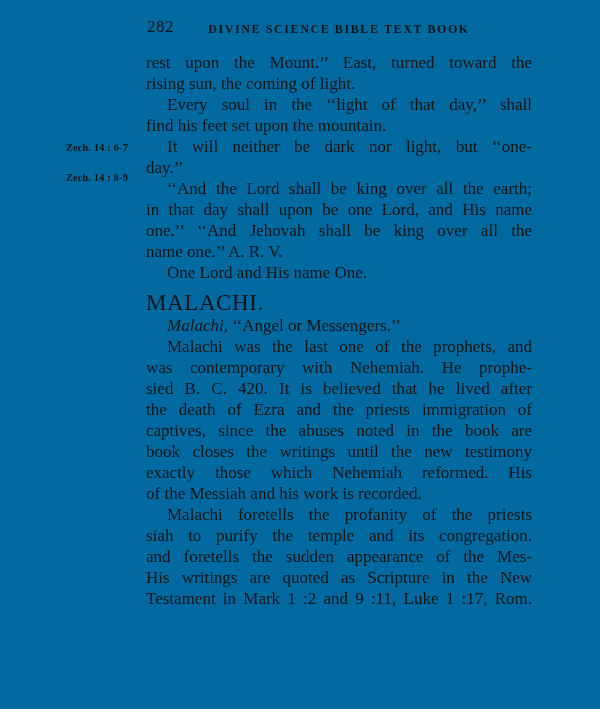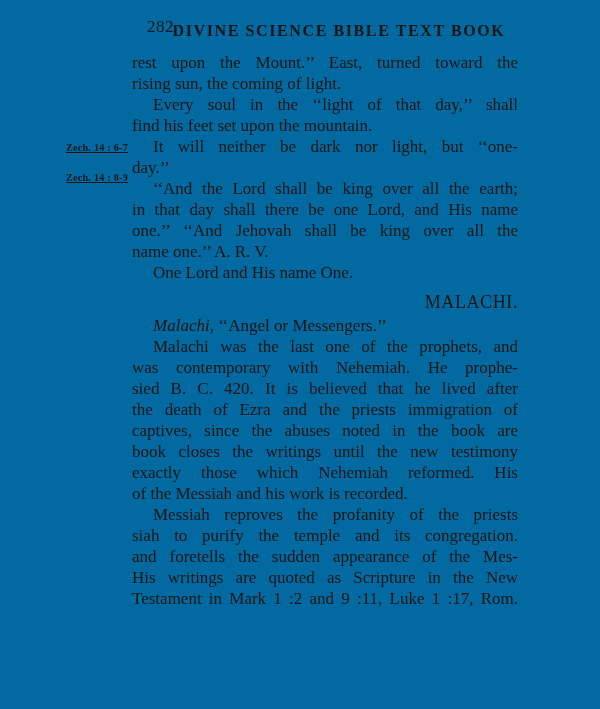--- a/index.html
+++ b/index.html
@@ -23,63 +23,62 @@
     top: 17px;
     font-size: 17px;
     letter-spacing: 0.5px;
   }
   .head-title {
     position: absolute;
     left: 146px;
     top: 22px;
     width: 386px;
     text-align: center;
-    font-size: 16px;
+    font-size: 12px;
     font-weight: bold;
     letter-spacing: 1.6px;
     white-space: nowrap;
   }
   
   .margin-note {
     position: absolute;
     left: 66px;
     font-size: 10px;
     font-weight: bold;
     letter-spacing: 0.3px;
     white-space: nowrap;
-    text-decoration: underline;
   }
   .note-1 { top: 142px; }
   .note-2 { top: 172px; }
   
   .text-block {
     position: absolute;
-    left: 132px;
+    left: 146px;
     top: 52px;
     width: 386px;
     font-size: 17px;
     line-height: 21px;
   }
   .line {
     height: 21px;
     white-space: normal;
   }
   .just {
     text-align: justify;
     text-align-last: justify;
     -moz-text-align-last: justify;
   }
   .indent { text-indent: 21px; }
   .ital { font-style: italic; }
   .section-heading {
     height: 21px;
     line-height: 21px;
     margin: 9px 0 2px 0;
-    text-align: right;
-    font-size: 18px;
+    text-align: left;
+    font-size: 23px;
     letter-spacing: 0.6px;
     font-weight: normal;
   }
 </style>
 </head>
 <body>
 
 <div class="page">
 
   <header>
@@ -93,36 +92,36 @@
   </aside>
 
   <main class="text-block">
     <div class="line just">rest upon the Mount.’’ East, turned toward the</div>
     <div class="line">rising sun, the coming of light.</div>
     <div class="line just indent">Every soul in the ‘‘light of that day,’’ shall</div>
     <div class="line">find his feet set upon the mountain.</div>
     <div class="line just indent">It will neither be dark nor light, but ‘‘one-</div>
     <div class="line">day.’’</div>
     <div class="line just indent">‘‘And the Lord shall be king over all the earth;</div>
-    <div class="line just">in that day shall there be one Lord, and His name</div>
+    <div class="line just">in that day shall upon be one Lord, and His name</div>
     <div class="line just">one.’’ ‘‘And Jehovah shall be king over all the</div>
     <div class="line">name one.’’ A. R. V.</div>
     <div class="line indent">One Lord and His name One.</div>
 
     <h2 class="section-heading">MALACHI.</h2>
 
     <div class="line indent"><span class="ital">Malachi,</span><span> ‘‘Angel or Messengers.’’</span></div>
     <div class="line just indent">Malachi was the last one of the prophets, and</div>
     <div class="line just">was contemporary with Nehemiah. He prophe-</div>
     <div class="line just">sied B. C. 420. It is believed that he lived after</div>
     <div class="line just">the death of Ezra and the priests immigration of</div>
     <div class="line just">captives, since the abuses noted in the book are</div>
     <div class="line just">book closes the writings until the new testimony</div>
     <div class="line just">exactly those which Nehemiah reformed. His</div>
     <div class="line">of the Messiah and his work is recorded.</div>
-    <div class="line just indent">Messiah reproves the profanity of the priests</div>
+    <div class="line just indent">Malachi foretells the profanity of the priests</div>
     <div class="line just">siah to purify the temple and its congregation.</div>
     <div class="line just">and foretells the sudden appearance of the Mes-</div>
     <div class="line just">His writings are quoted as Scripture in the New</div>
     <div class="line just">Testament in Mark 1 :2 and 9 :11, Luke 1 :17, Rom.</div>
   </main>
 
 </div>
 
 </body></html>

